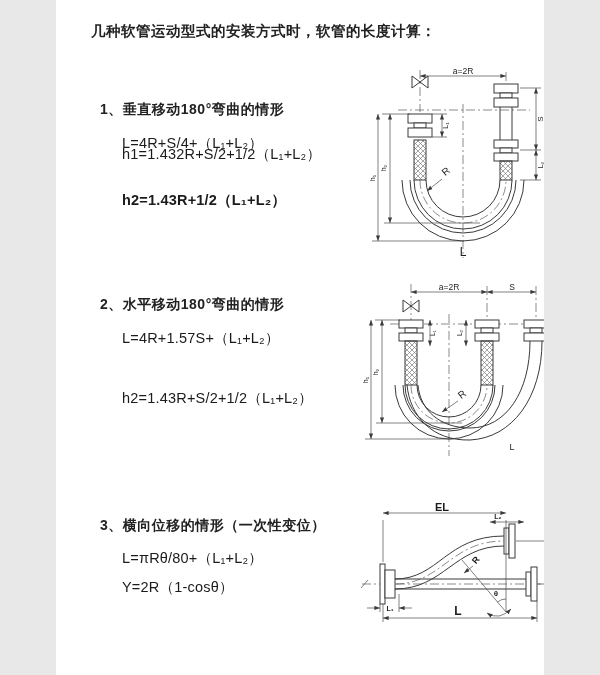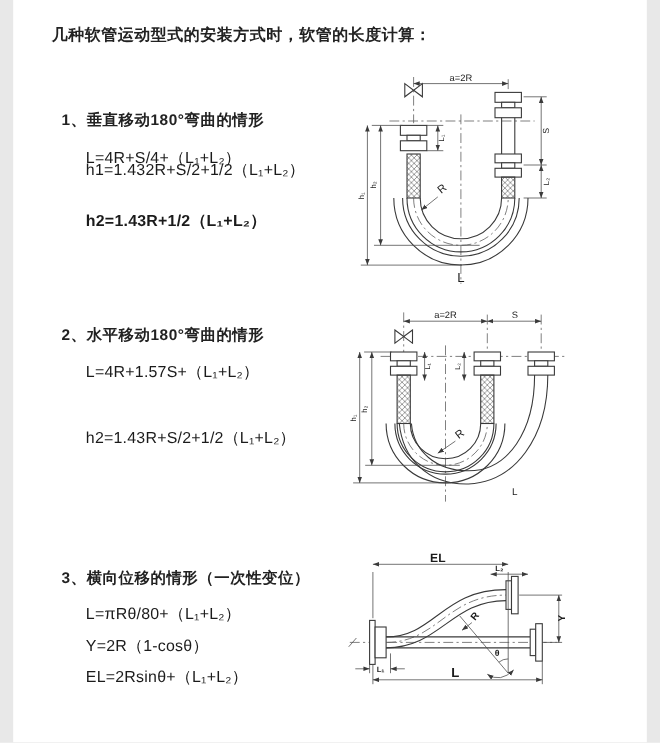--- a/index.html
+++ b/index.html
@@ -1,17 +1,17 @@
 <!DOCTYPE html>
 <html><head>
 <meta charset="utf-8">
 <style>
   html,body{margin:0;padding:0;background:#e8e8e8;}
   .page{
-    position:relative;width:576px;height:675px;margin:0 auto;
+    position:relative;width:488px;height:675px;margin:0 auto;
     background:#ffffff;overflow:hidden;
     font-family:"Liberation Sans","DejaVu Sans",sans-serif;
     color:#1c1c1c;
   }
   .doc-title{
     position:absolute;left:35px;top:22px;
     font-size:14.5px;font-weight:600;letter-spacing:0.5px;color:#222;
   }
   .sec-heading{
     position:absolute;left:44px;
@@ -202,21 +202,20 @@
         <line class="dthin" x1="96" y1="121" x2="80" y2="132" marker-end="url(#d2a)"></line>
         <text class="dtext" font-size="10" text-anchor="middle" transform="rotate(-38 102 117)" x="102" y="117">R</text>
       </g>
       <text class="dtext" x="150" y="170" font-size="9" text-anchor="middle">L</text>
     </svg>
   </div>
 
   <div class="sec-heading" style="top:517px;">3、横向位移的情形（一次性变位）</div>
   <div class="formula" style="top:549px;">L=πRθ/80+（L₁+L₂）</div>
   <div class="formula" style="top:578px;">Y=2R（1-cosθ）</div>
-  <div class="formula" style="top:606px;">EL=2Rsinθ+（L₁+L₂）</div>
 
   <div class="dwg" style="left:298px;top:500px;font-weight:bold;">
     <svg width="302" height="160" viewBox="0 0 302 160">
       <defs>
         <marker id="d3a" markerWidth="9" markerHeight="7" refX="8" refY="3" orient="auto-start-reverse">
           <path d="M0,0 L8,3 L0,6 Z" fill="#3a3a3a"></path>
         </marker>
       </defs>
       <g>
         <line class="ddash" x1="8" y1="84" x2="196" y2="84"></line>

